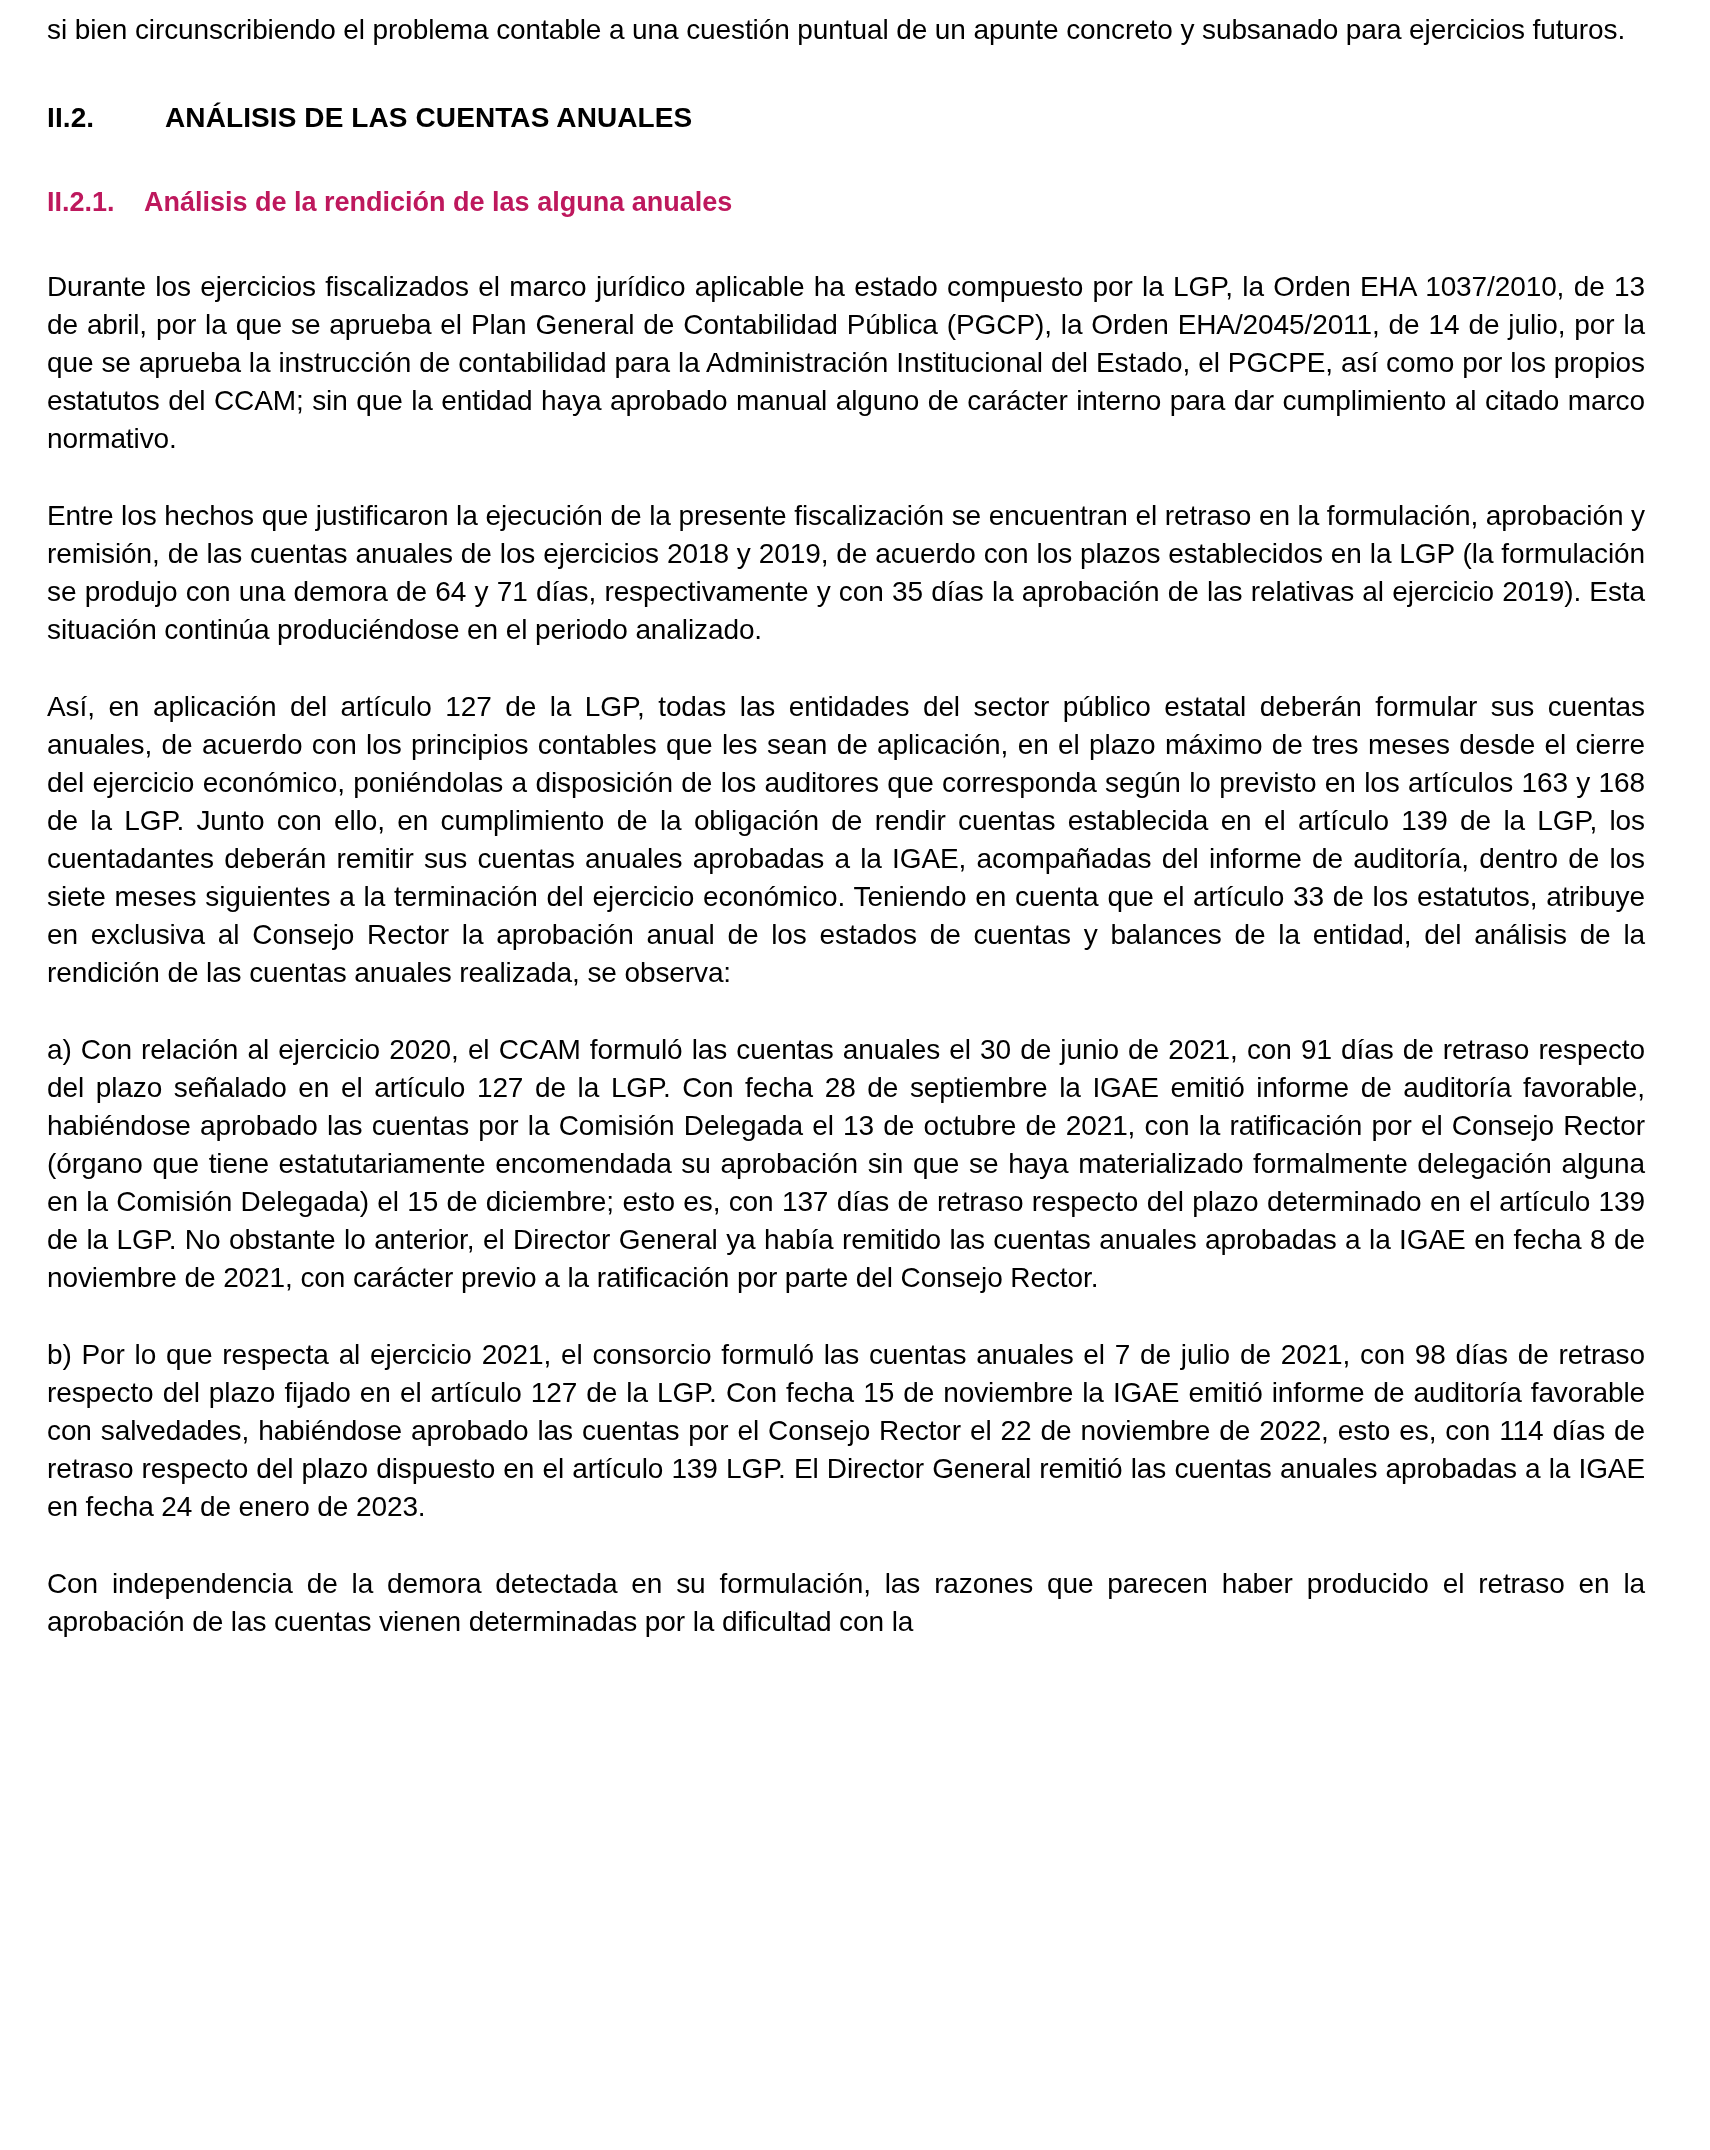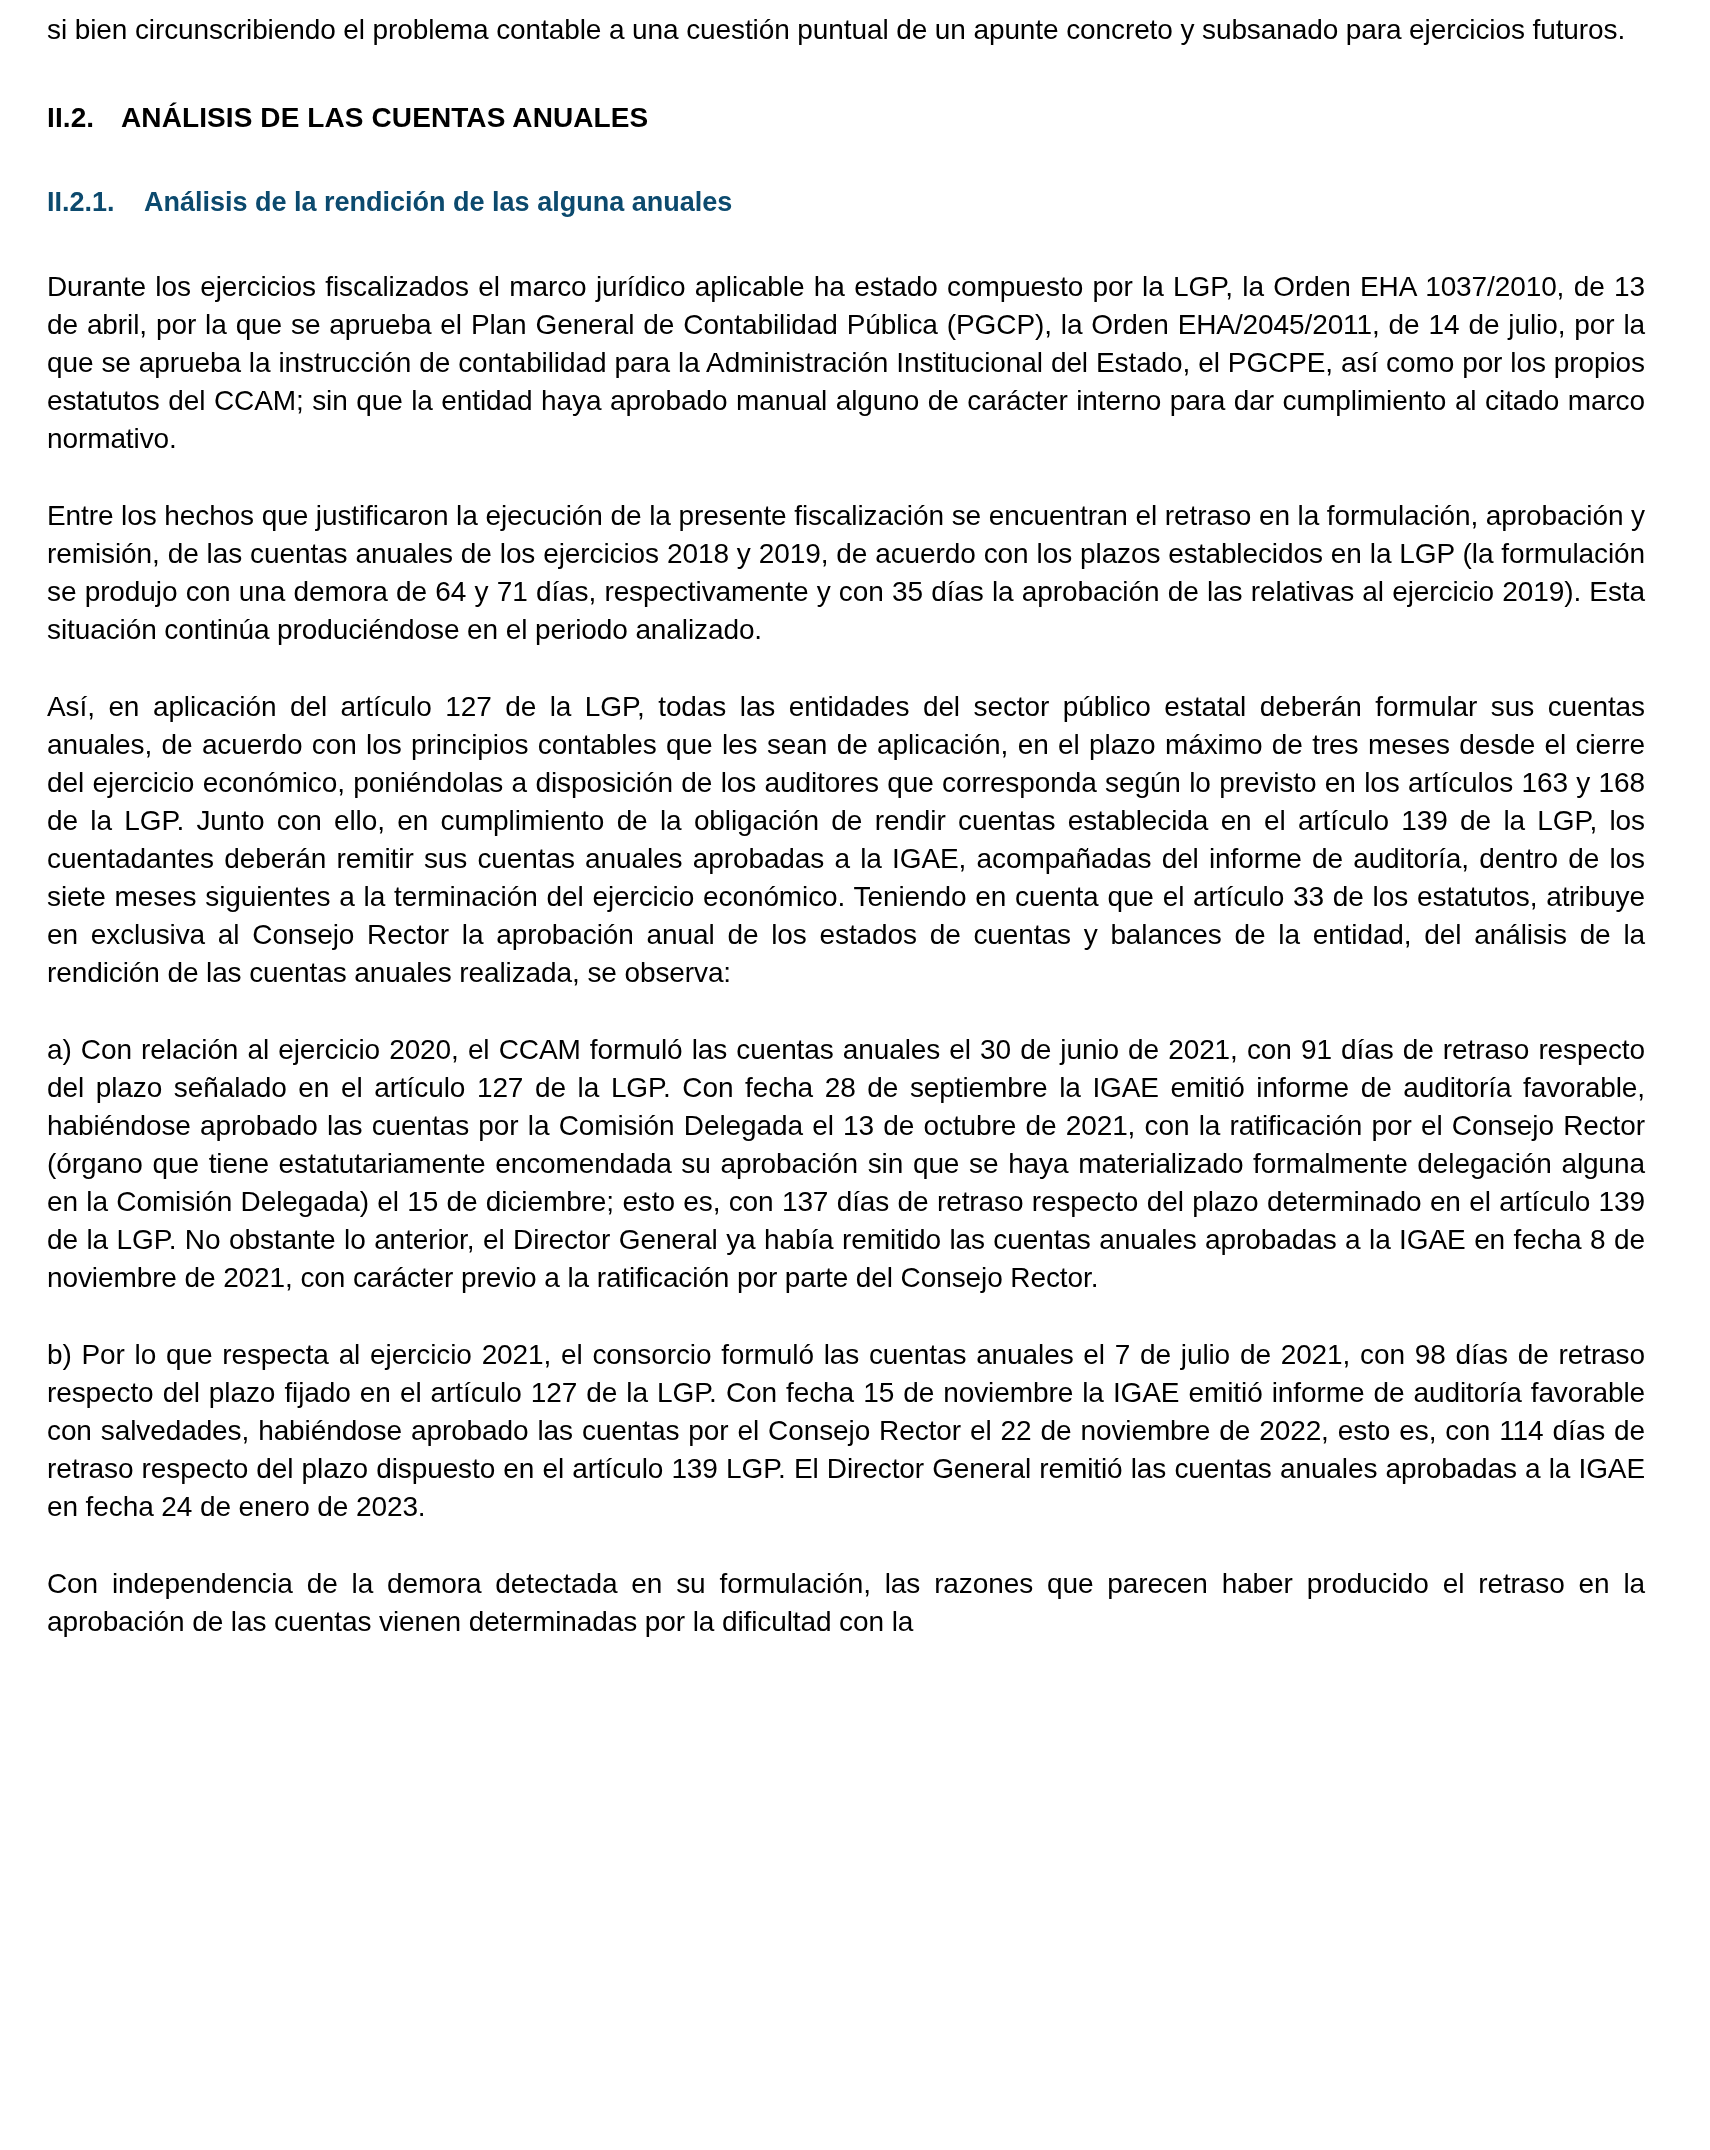--- a/index.html
+++ b/index.html
@@ -51,29 +51,29 @@
     margin: 0;
     font-size: 28px;
     line-height: 35px;
     font-weight: bold;
     letter-spacing: 0.1px;
     color: #000000;
     display: flex;
     align-items: flex-end;
   }
   h2.heading-2 .num { width: 74px; flex: 0 0 auto; }
-  h2.heading-2 .txt { flex: 1 1 auto; }
+  h2.heading-2 .txt { flex: 1 1 auto; margin-left: 44px; }
 
   h3.heading-3 {
     margin: 0;
     font-size: 27px;
     line-height: 35px;
     font-weight: bold;
     letter-spacing: 0px;
-    color: #0c4a6e;
+    color: #be185d;
     display: flex;
     align-items: baseline;
   }
   h3.heading-3 .num { width: 97px; flex: 0 0 auto; }
   h3.heading-3 .txt { flex: 1 1 auto; }
 </style>
 </head>
 <body>
 
 <div class="page">

